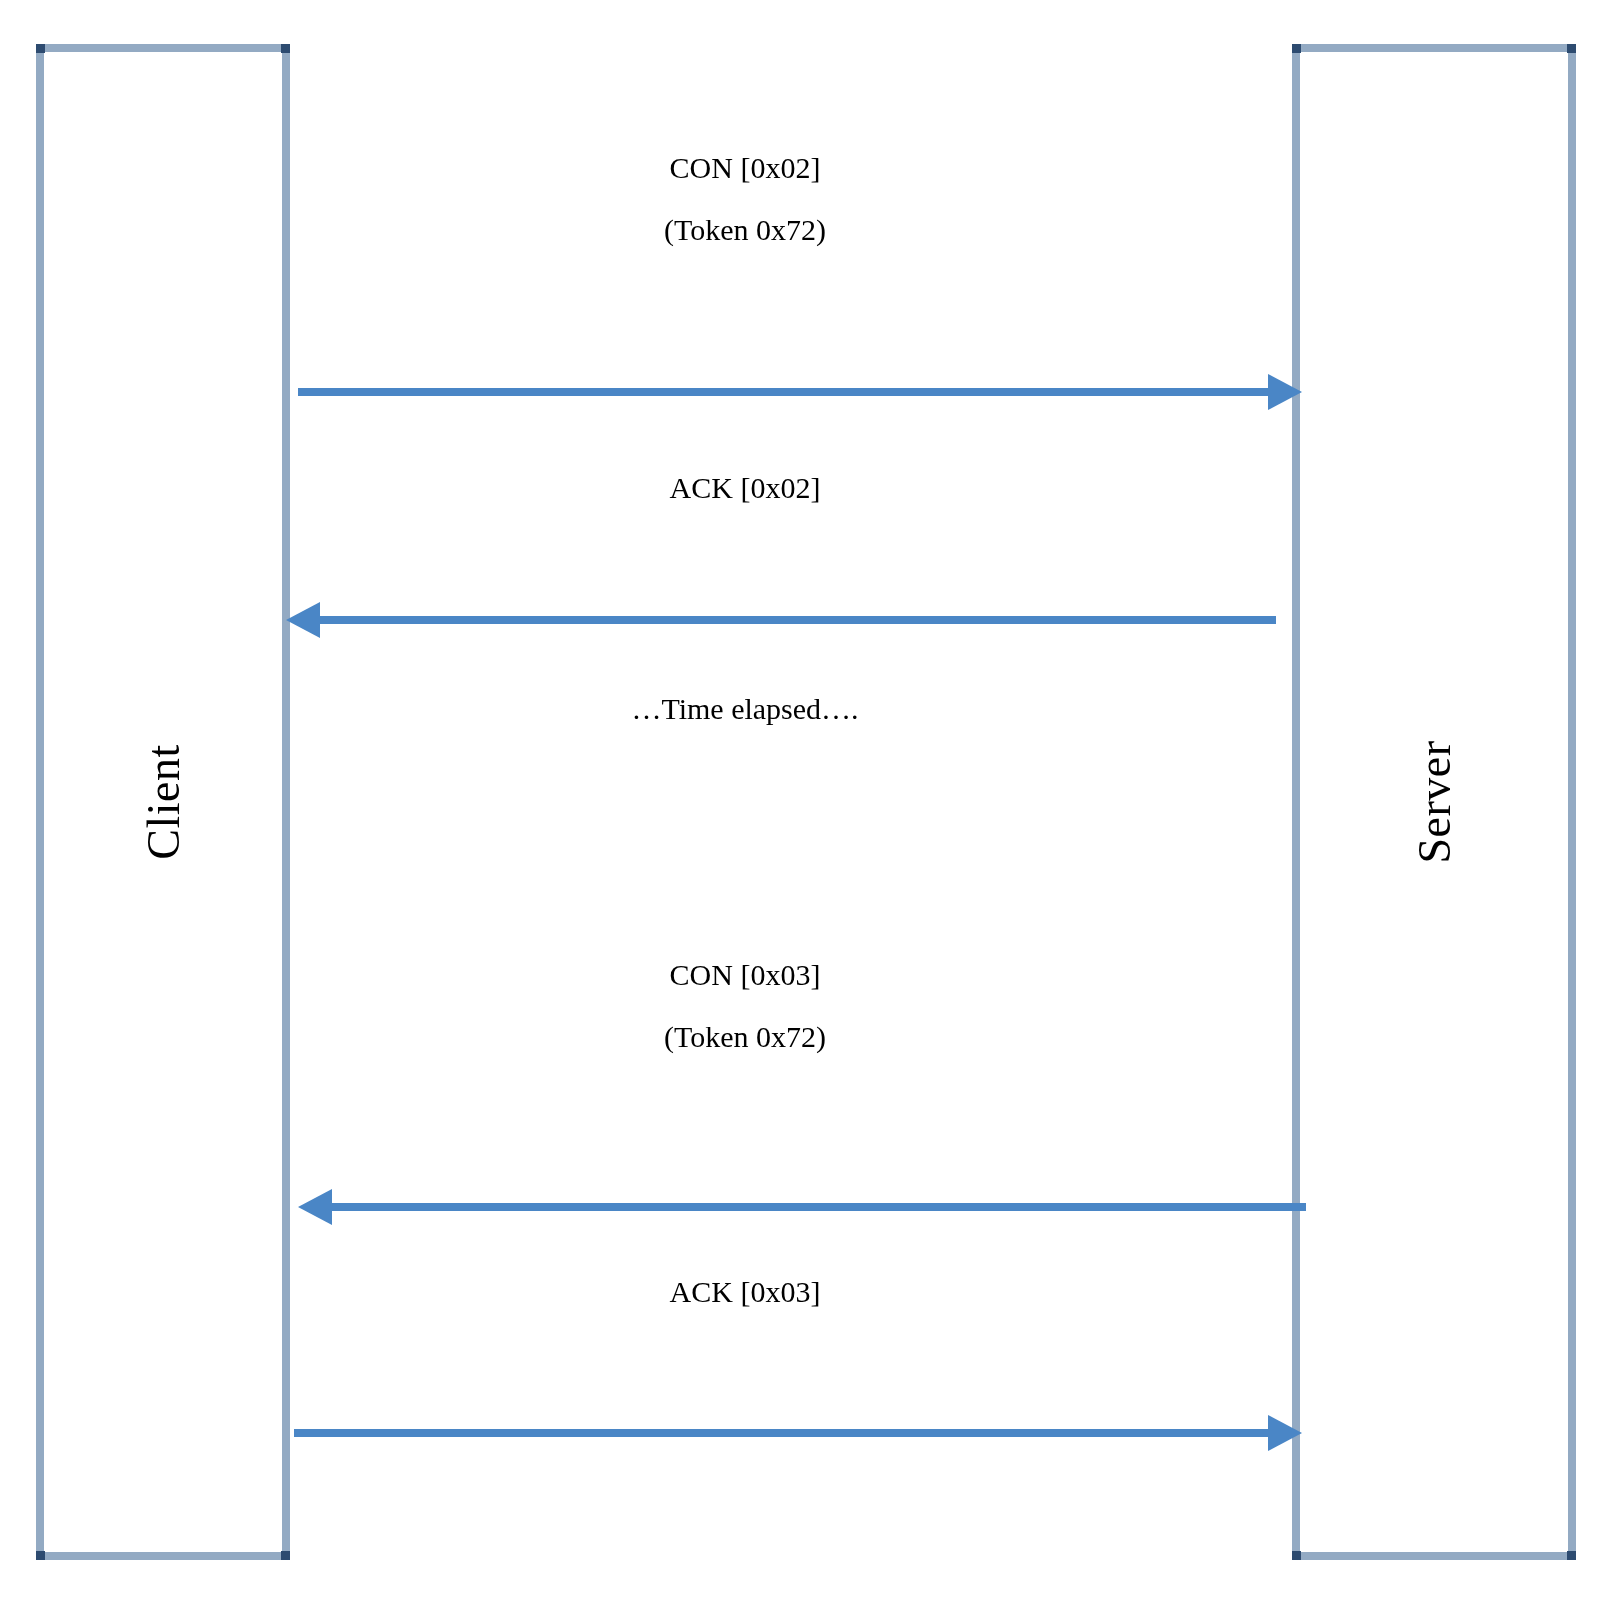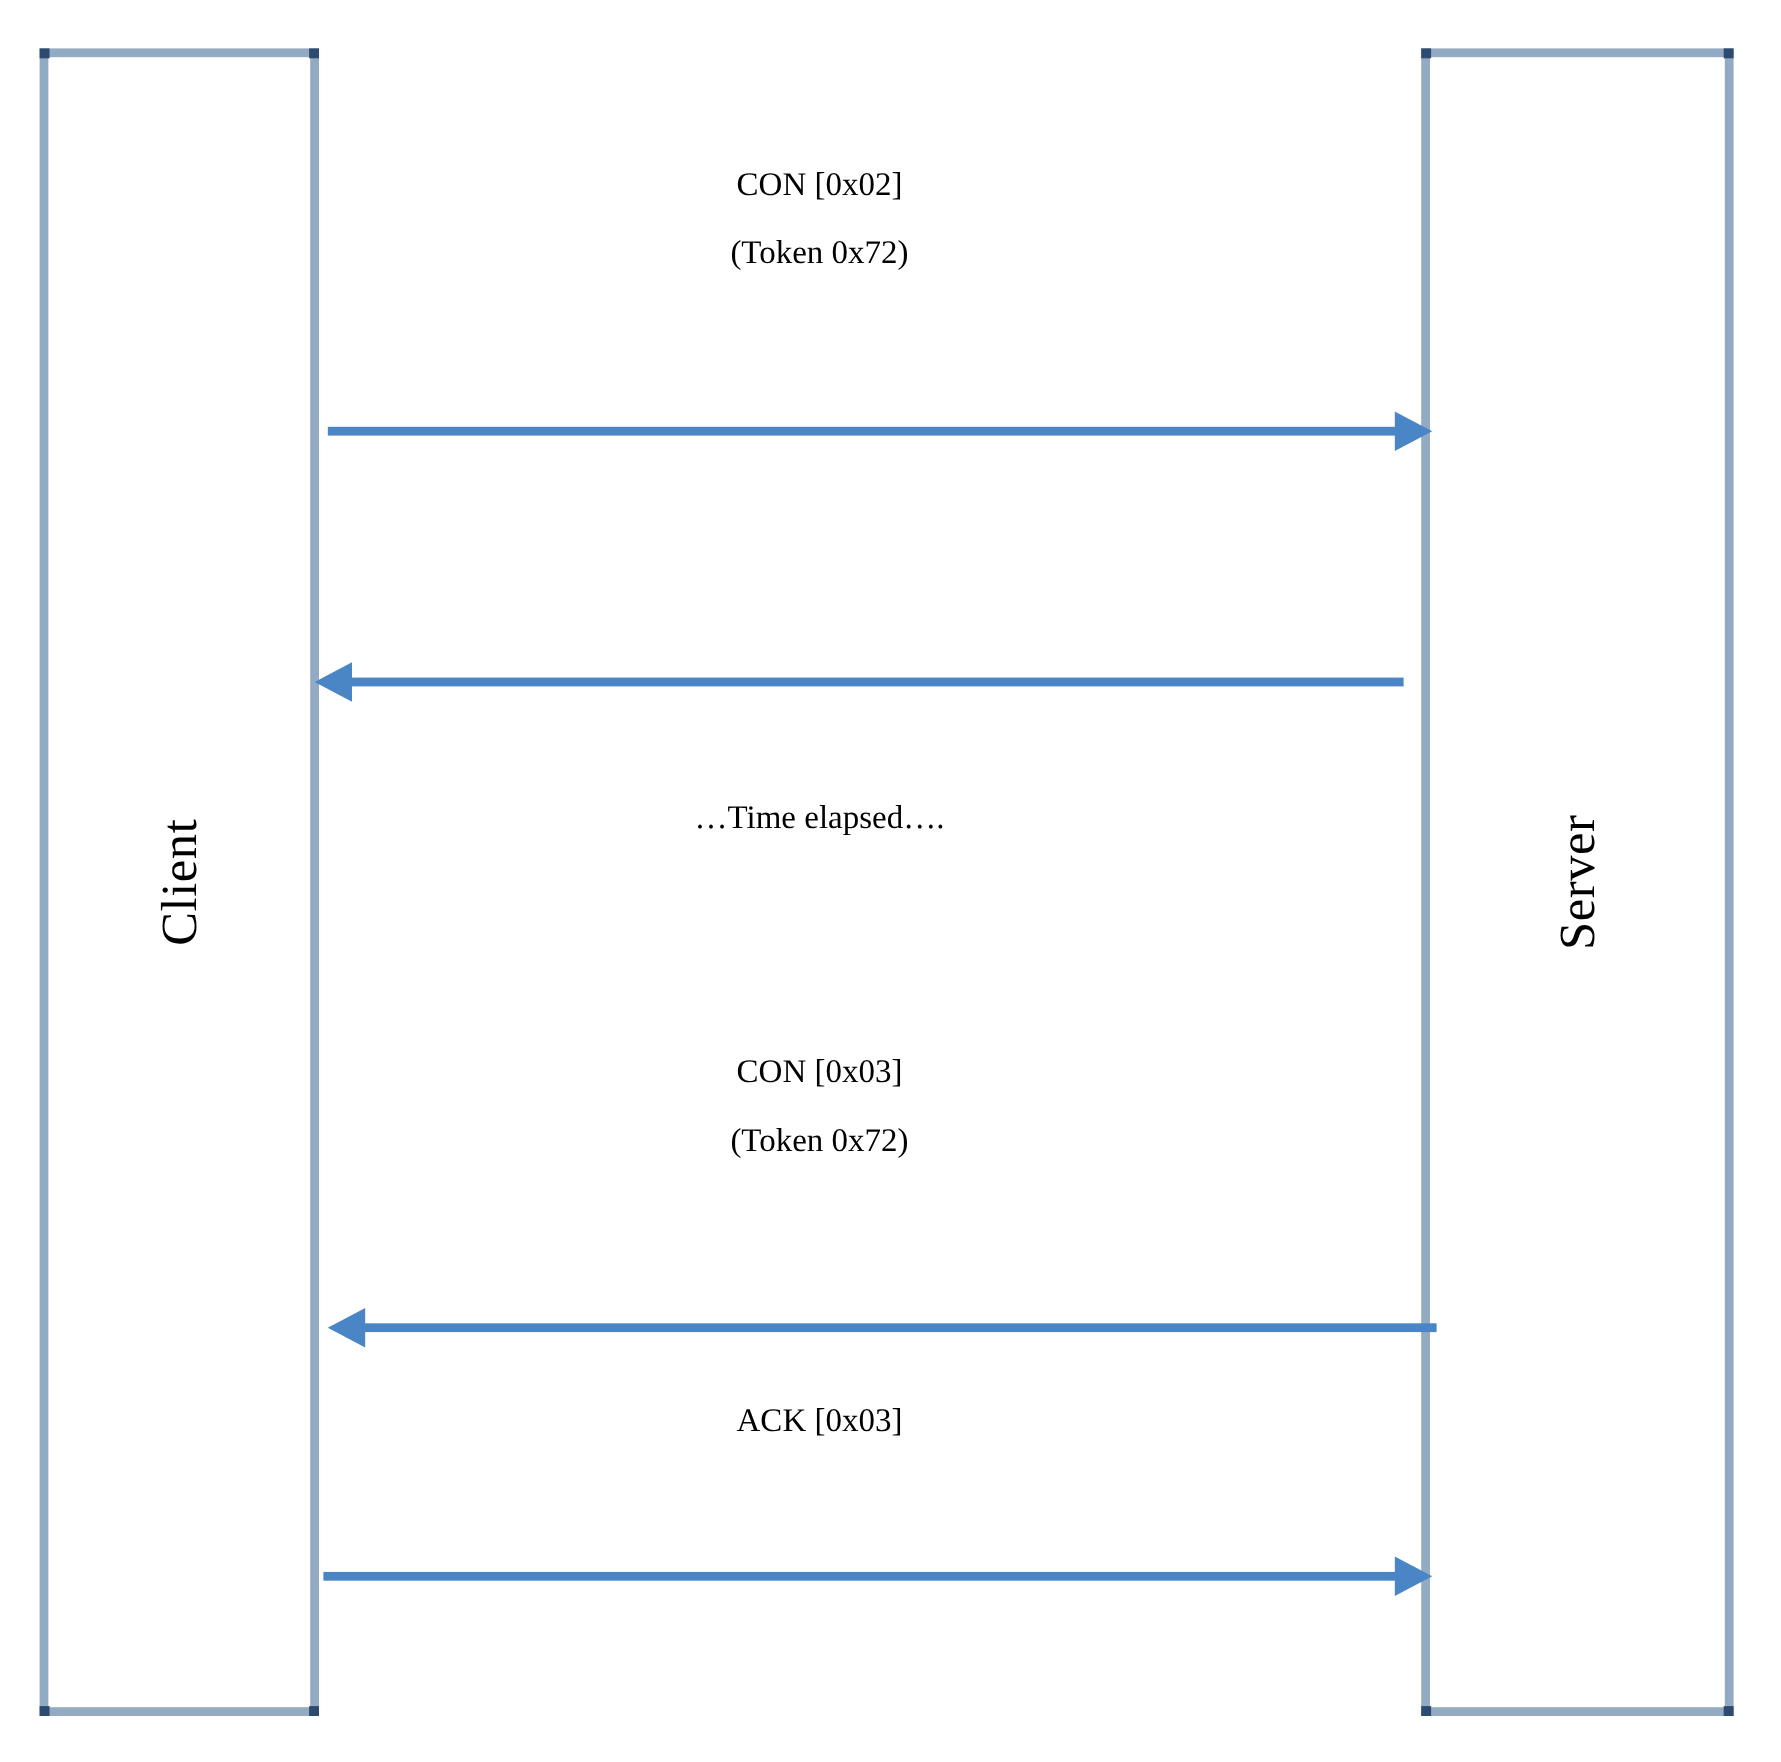--- a/index.html
+++ b/index.html
@@ -79,21 +79,21 @@
   .mlabel {
     position: absolute;
     left: 370px; width: 750px;
     text-align: center;
     font-size: 30px;
     line-height: 62px;
     white-space: nowrap;
   }
   .m1 { top: 137px;  }
   .m2 { top: 457px;  }
-  .m3 { top: 713px;  }
+  .m3 { top: 678px;  }
   .m4 { top: 944px;  }
   .m5 { top: 1261px; }
 </style>
 </head>
 <body>
 
 <div class="canvas">
 
   <div class="box client">
     <span class="corner tl"></span>
@@ -113,20 +113,23 @@
 
   <div class="mlabel m1">
     <div>CON [0x02]</div>
     <div>(Token 0x72)</div>
   </div>
   <div class="arrow dir-right a1">
     <span class="line"></span>
     <span class="head"></span>
   </div>
 
+  <div class="mlabel m2">
+    <div>ACK [0x02]</div>
+  </div>
   <div class="arrow dir-left a2">
     <span class="line"></span>
     <span class="head"></span>
   </div>
 
   <div class="mlabel m3">
     <div>…Time elapsed….</div>
   </div>
 
   <div class="mlabel m4">

